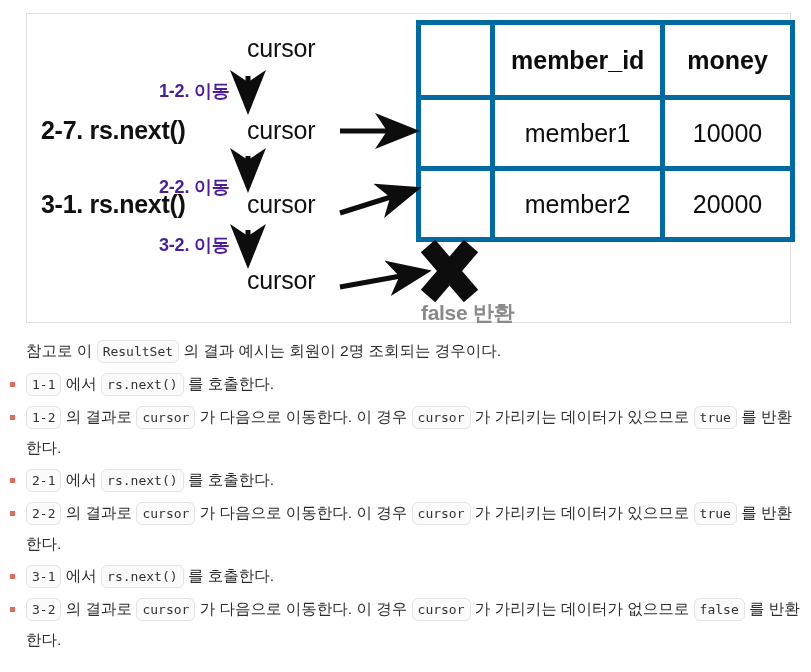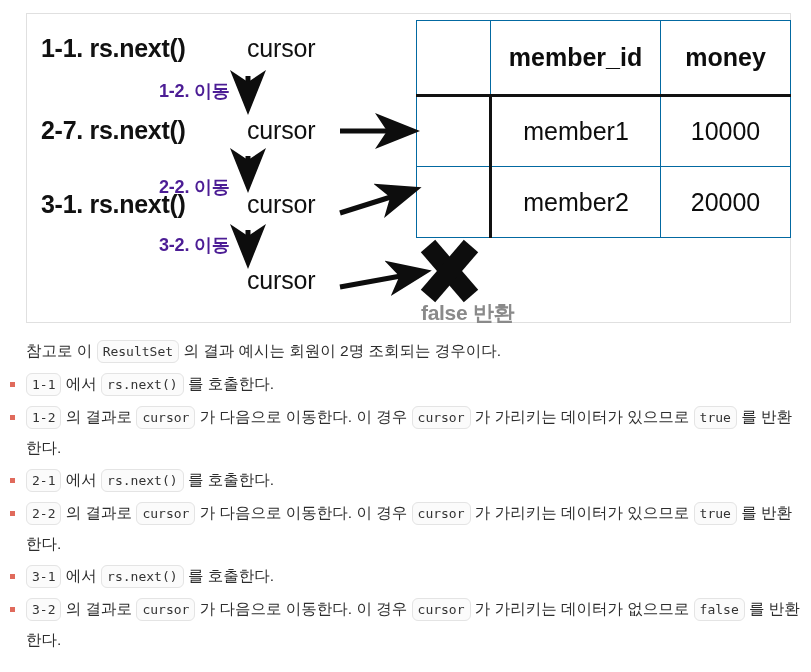--- a/index.html
+++ b/index.html
@@ -36,21 +36,21 @@
   
   #result-table {
     position: absolute;
     left: 389px; top: 6px;
     width: 374px; height: 218px;
     border-collapse: collapse;
     table-layout: fixed;
     background: #ffffff;
   }
   #result-table td, #result-table th {
-    border: 1px solid #0369a1;
+    border: 5px solid #0369a1;
     text-align: center;
     vertical-align: middle;
     padding: 16px;
     font-family: "Liberation Sans", sans-serif;
     color: #0d0d0d;
   }
   #result-table .c-marker { width: 74px; }
   #result-table .c-id     { width: 170px; }
   #result-table .c-money  { width: 130px; }
 
@@ -104,21 +104,20 @@
     white-space: nowrap;
   }
 </style>
 </head>
 <body>
 
 <div id="figure">
 
   <div id="diagram">
 
-    <div class="dg-text step-label" style="left:14px;  top:22px;">1-1. rs.next()</div>
     <div class="dg-text cursor-label" style="left:220px; top:22px;">cursor</div>
 
     <div class="dg-text move-label" style="left:132px; top:68px;">1-2. 이동</div>
 
     <div class="dg-text step-label" style="left:14px;  top:104px;">2-7. rs.next()</div>
     <div class="dg-text cursor-label" style="left:220px; top:104px;">cursor</div>
 
     <div class="dg-text move-label" style="left:132px; top:156px;margin-top:8px;">2-2. 이동</div>
 
     <div class="dg-text step-label" style="left:14px;  top:178px;">3-1. rs.next()</div>

